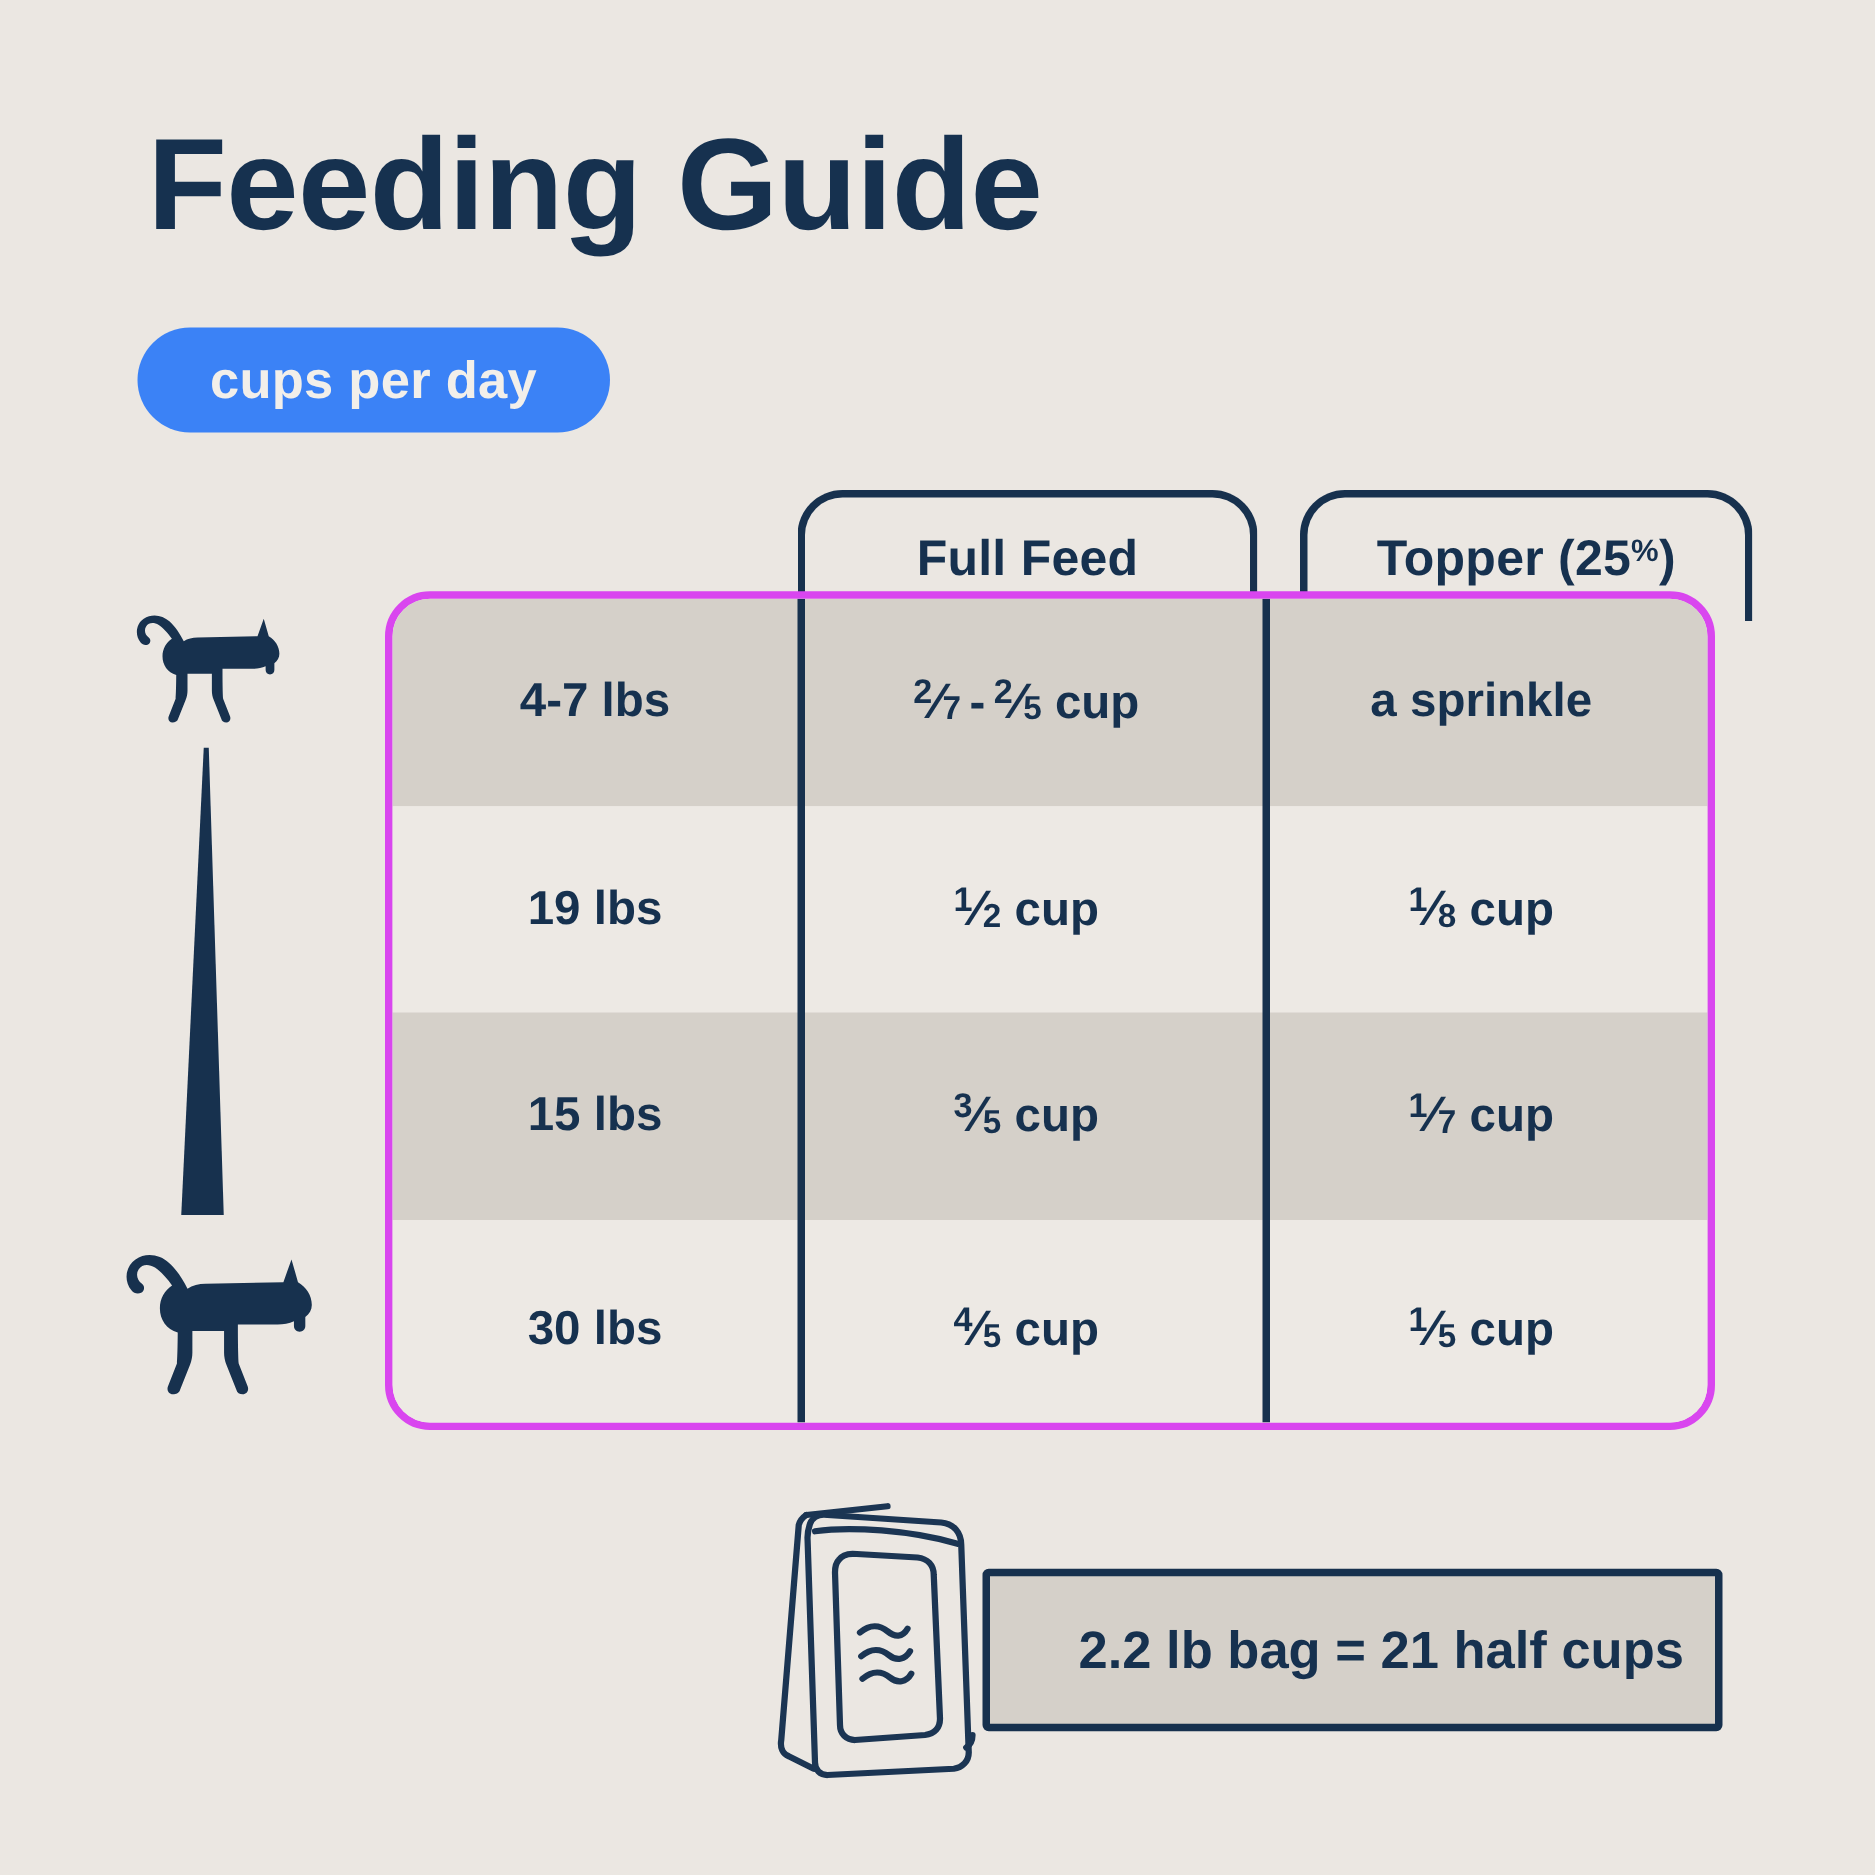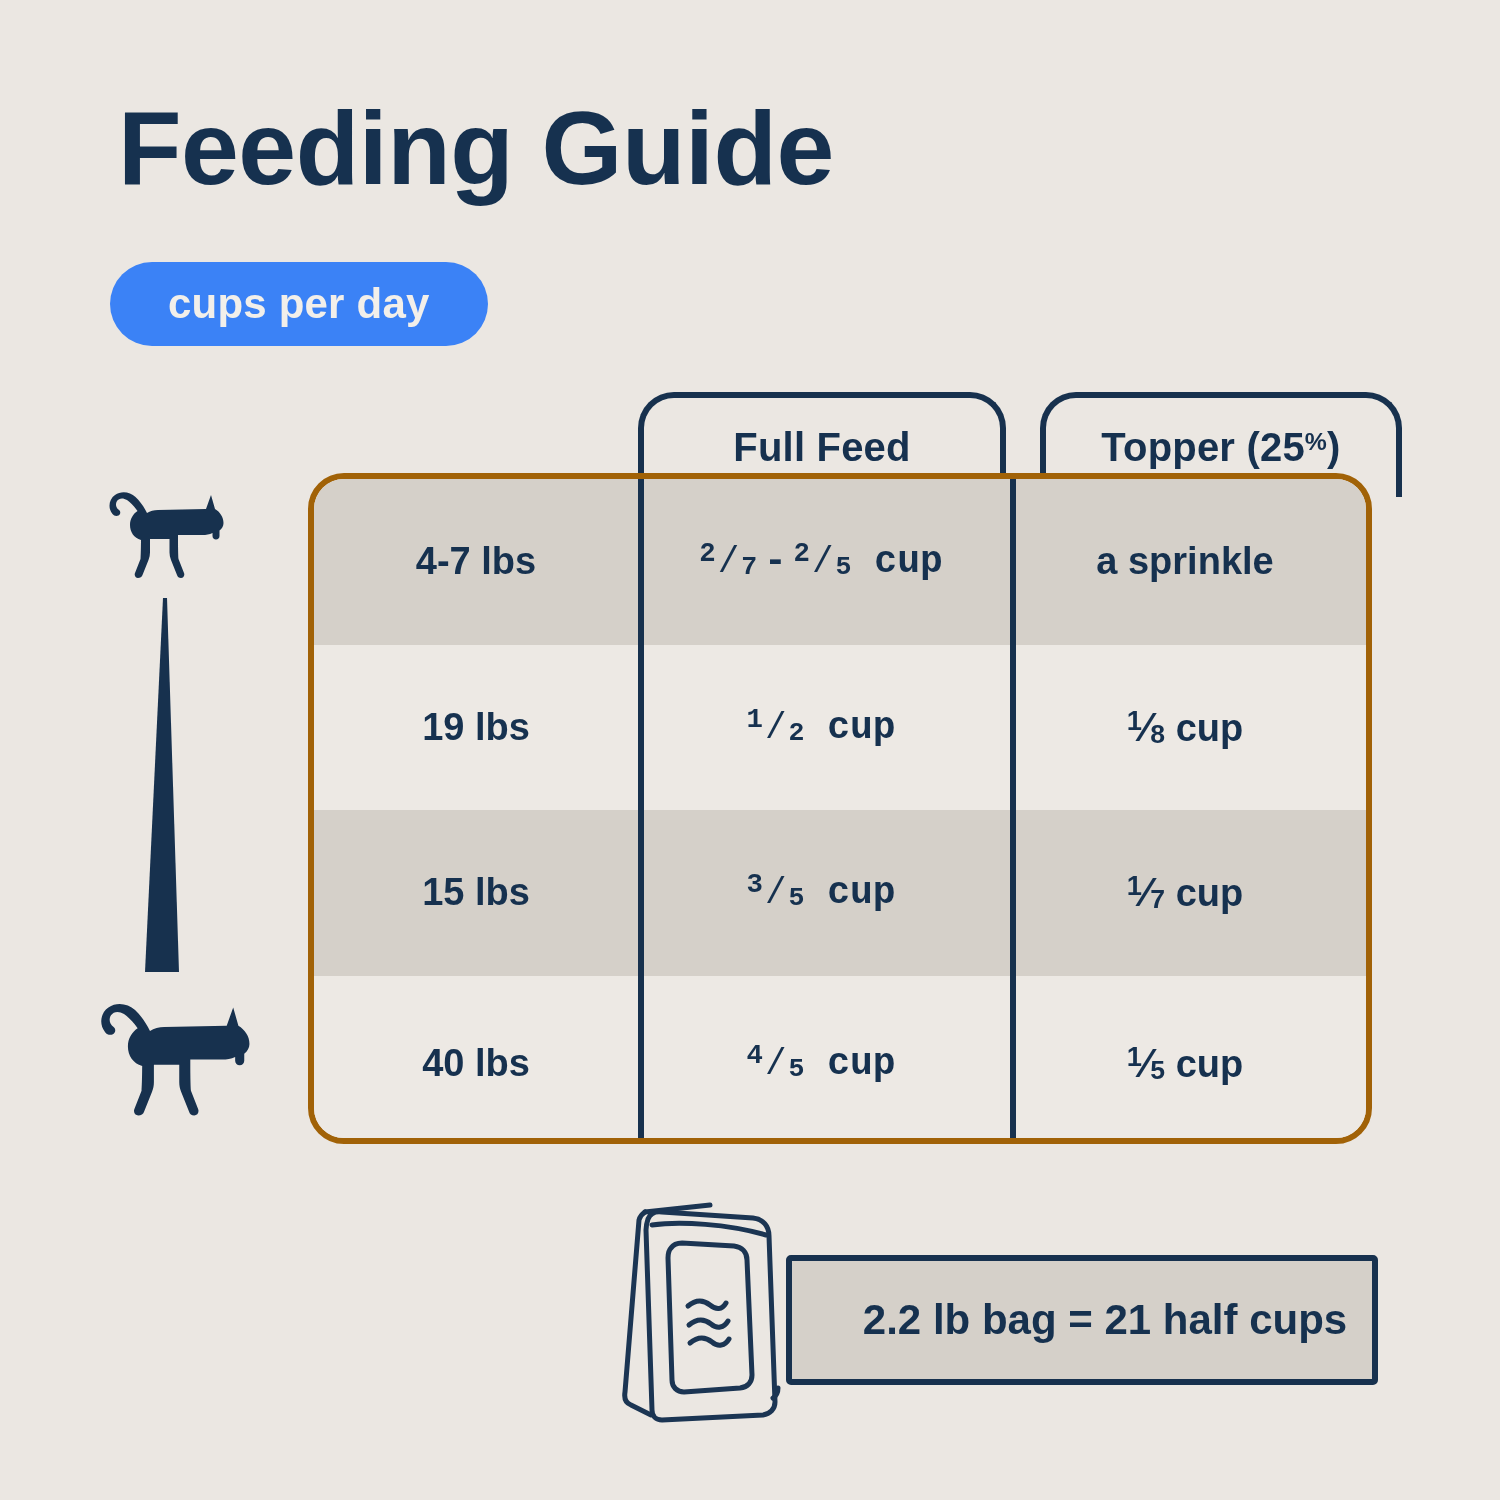--- a/index.html
+++ b/index.html
@@ -107,21 +107,21 @@
   }
 
   
   .body-box {
     position: absolute;
     left: 0;
     top: 105px;
     width: 1064px;
     height: 671px;
     box-sizing: border-box;
-    border: 6px solid #a16207;
+    border: 6px solid #d946ef;
     border-radius: 36px;
     overflow: hidden;
     background: #EDE9E4;
   }
   .row {
     position: relative;
     display: flex;
     height: 165.5px;
     box-sizing: border-box;
   }
@@ -133,21 +133,21 @@
     display: flex;
     align-items: center;
     justify-content: center;
     box-sizing: border-box;
     font-size: 38px;
     font-weight: 700;
     color: #16314F;
     white-space: nowrap;
   }
   .cell.weight { width: 324px; }
-  .cell.full   { width: 366px; font-family: Liberation Mono, monospace; }
+  .cell.full   { width: 366px; }
   .cell.topper { width: 362px; }
 
   
   .vrule {
     position: absolute;
     top: 0;
     bottom: 0;
     width: 6px;
     background: #17314E;
     z-index: 3;
@@ -343,21 +343,21 @@
         <div class="cell full">
           <span class="frac"><span class="num">3</span><span class="sl">⁄</span><span class="den">5</span><span>&nbsp;</span><span>cup</span></span>
         </div>
         <div class="cell topper">
           <span class="frac"><span class="num">1</span><span class="sl">⁄</span><span class="den">7</span><span>&nbsp;</span><span>cup</span></span>
         </div>
       </div>
 
       <div class="row plain">
         <div class="cell weight">
-          <span>40 lbs</span>
+          <span>30 lbs</span>
         </div>
         <div class="cell full">
           <span class="frac"><span class="num">4</span><span class="sl">⁄</span><span class="den">5</span><span>&nbsp;</span><span>cup</span></span>
         </div>
         <div class="cell topper">
           <span class="frac"><span class="num">1</span><span class="sl">⁄</span><span class="den">5</span><span>&nbsp;</span><span>cup</span></span>
         </div>
       </div>
     </div>
   </div>

